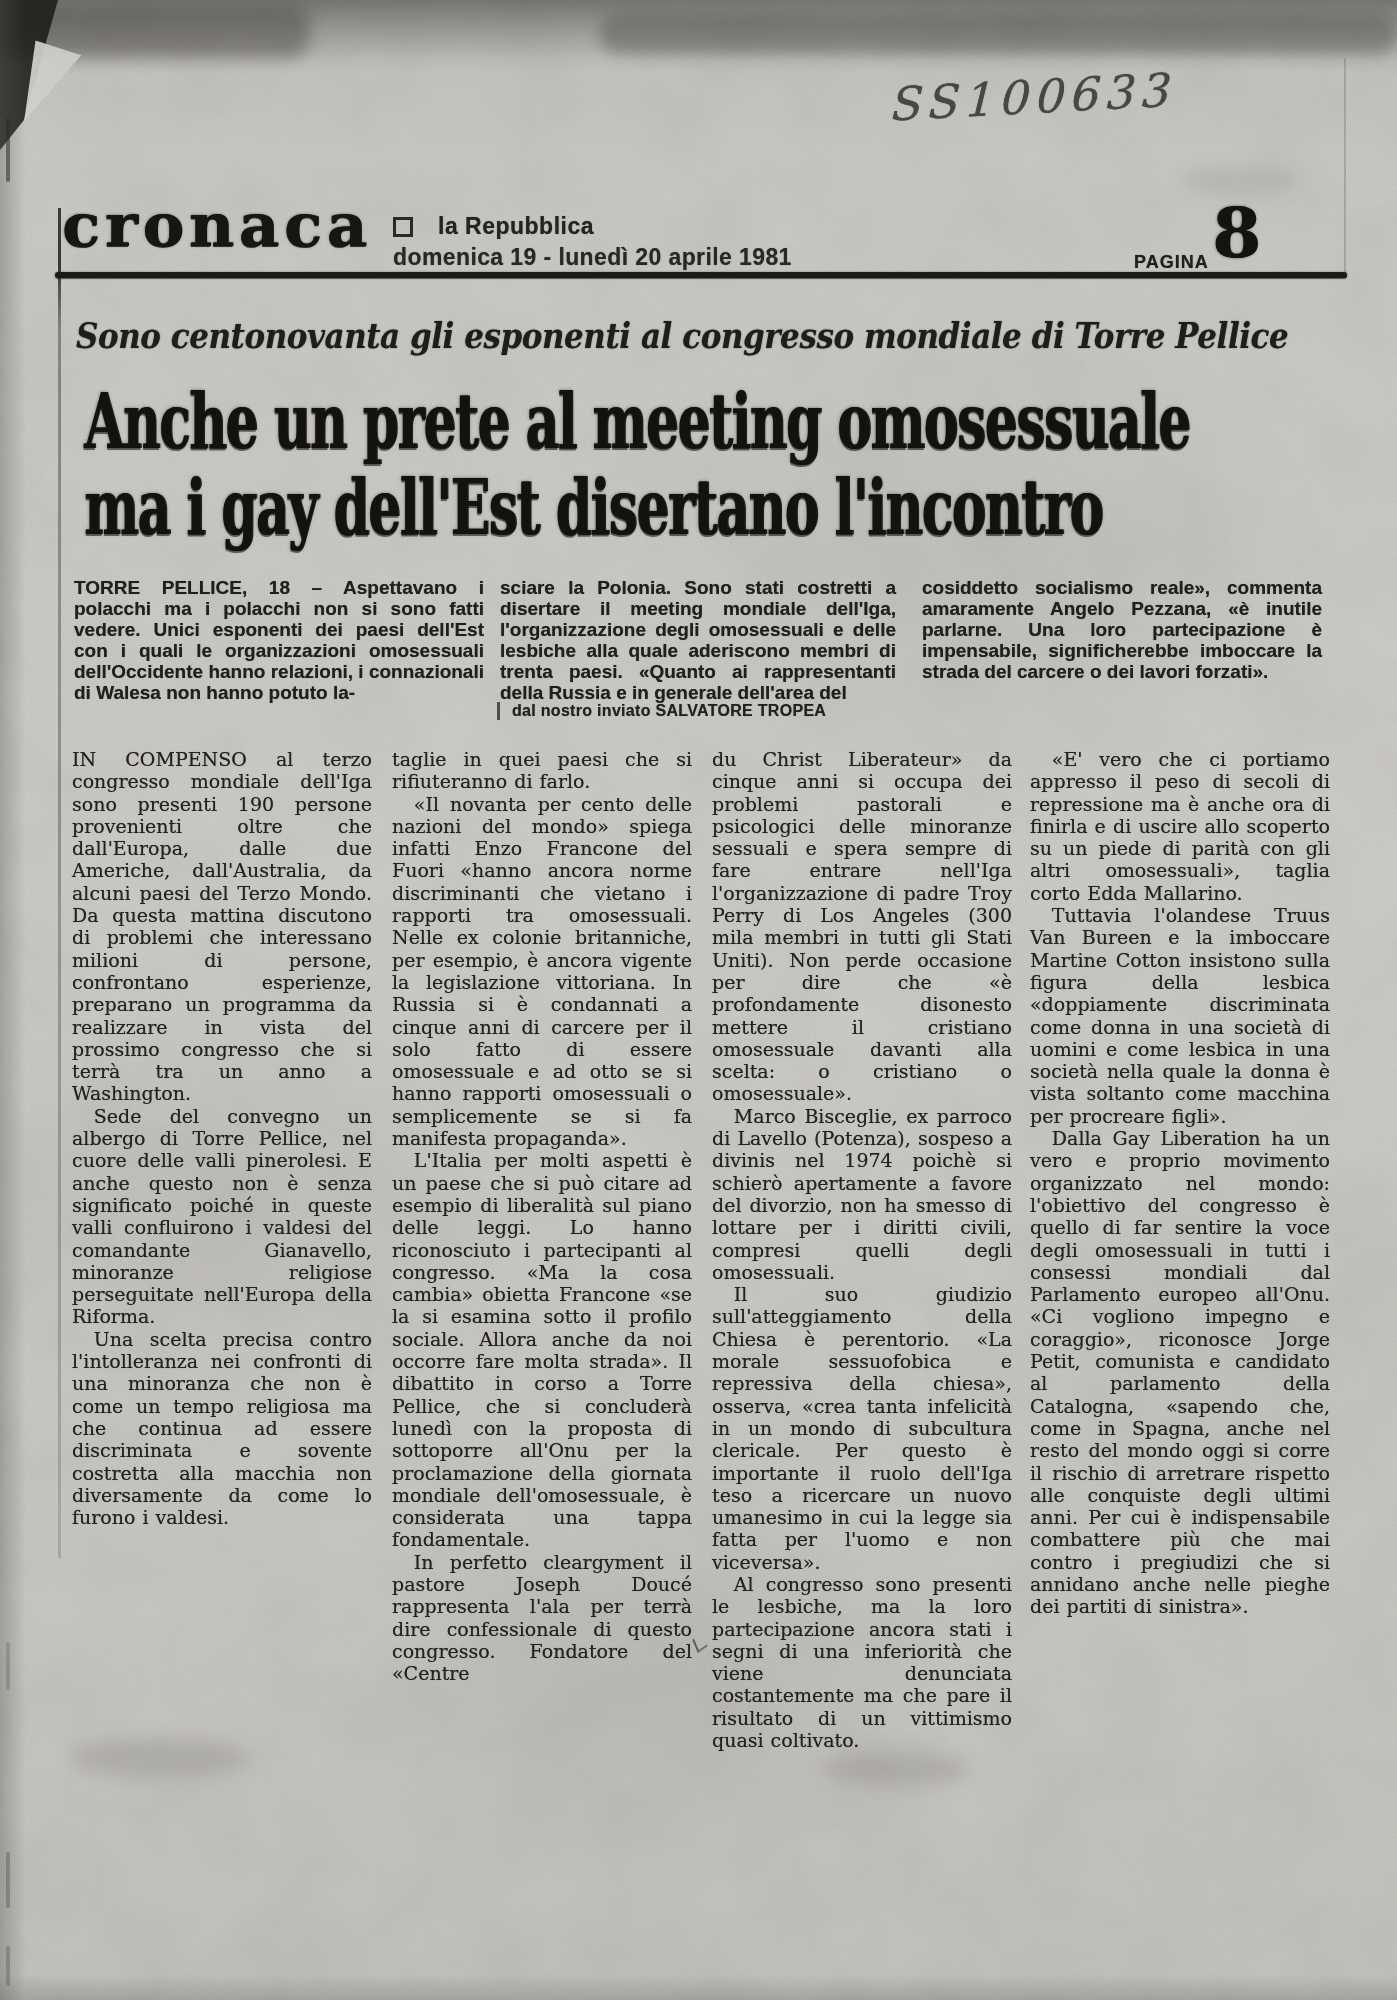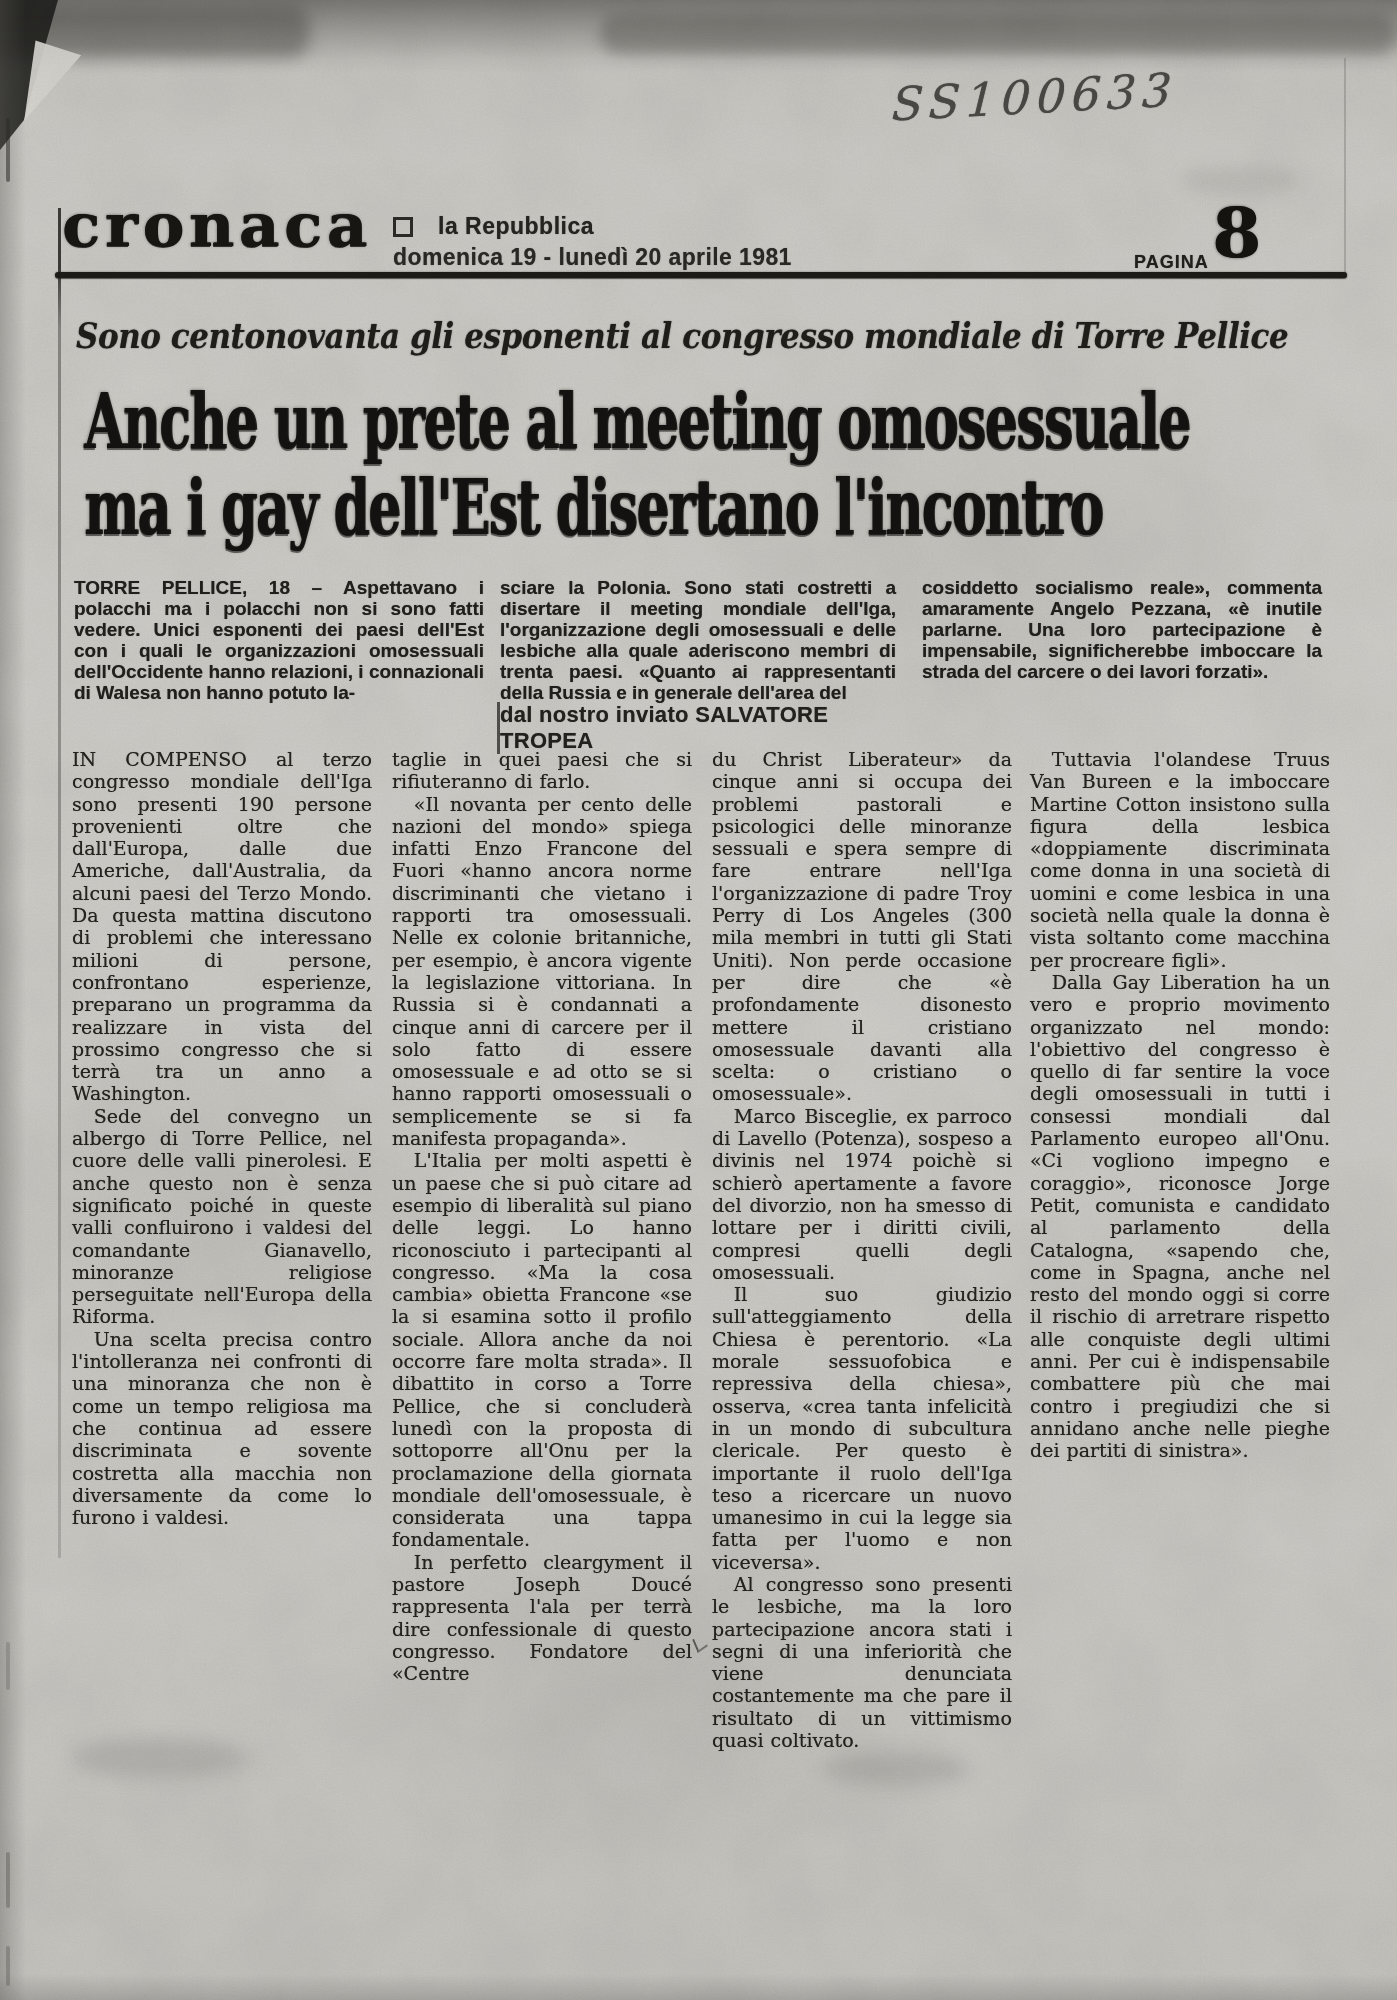--- a/index.html
+++ b/index.html
@@ -145,23 +145,23 @@
     position:absolute;top:577px;
     font-family:"Liberation Sans",sans-serif;font-weight:bold;
     font-size:19px;line-height:21px;color:#21201c;
     text-align:justify;text-shadow:0 0 .8px rgba(33,32,28,.55);
   }
   .lead.c1{left:74px;width:410px;}
   .lead.c2{left:500px;width:396px;}
   .lead.c3{left:922px;width:400px;}
   .byline{
     position:absolute;left:497px;top:702px;width:380px;
-    border-left:3px solid rgba(50,49,45,.8);padding-left:0;
+    border-left:3px solid rgba(50,49,45,.8);padding-left:12px;
     font-family:"Liberation Sans",sans-serif;font-weight:bold;
-    font-size:22px;color:#23221e;letter-spacing:.3px;
+    font-size:16px;color:#23221e;letter-spacing:.3px;
     text-shadow:0 0 .8px rgba(35,34,30,.55);
   }
 
   
   .bodycol{
     position:absolute;top:748px;width:300px;
     font-family:"DejaVu Serif",serif;
     font-size:19px;line-height:22.3px;color:#24231d;
     text-align:justify;
     text-shadow:0 0 .7px rgba(36,35,29,.6);
@@ -231,20 +231,21 @@
     <p>L'Italia per molti aspetti è un paese che si può citare ad esempio di liberalità sul piano delle leggi. Lo hanno riconosciuto i partecipanti al congresso. «Ma la cosa cambia» obietta Francone «se la si esamina sotto il profilo sociale. Allora anche da noi occorre fare molta strada». Il dibattito in corso a Torre Pellice, che si concluderà lunedì con la proposta di sottoporre all'Onu per la proclamazione della giornata mondiale dell'omosessuale, è considerata una tappa fondamentale.</p>
     <p>In perfetto cleargyment il pastore Joseph Doucé rappresenta l'ala per terrà dire confessionale di questo congresso. Fondatore del «Centre</p>
   </div>
   <div class="bodycol c3">
     <p class="cont">du Christ Liberateur» da cinque anni si occupa dei problemi pastorali e psicologici delle minoranze sessuali e spera sempre di fare entrare nell'Iga l'organizzazione di padre Troy Perry di Los Angeles (300 mila membri in tutti gli Stati Uniti). Non perde occasione per dire che «è profondamente disonesto mettere il cristiano omosessuale davanti alla scelta: o cristiano o omosessuale».</p>
     <p>Marco Bisceglie, ex parroco di Lavello (Potenza), sospeso a divinis nel 1974 poichè si schierò apertamente a favore del divorzio, non ha smesso di lottare per i diritti civili, compresi quelli degli omosessuali.</p>
     <p>Il suo giudizio sull'atteggiamento della Chiesa è perentorio. «La morale sessuofobica e repressiva della chiesa», osserva, «crea tanta infelicità in un mondo di subcultura clericale. Per questo è importante il ruolo dell'Iga teso a ricercare un nuovo umanesimo in cui la legge sia fatta per l'uomo e non viceversa».</p>
     <p>Al congresso sono presenti le lesbiche, ma la loro partecipazione ancora stati i segni di una inferiorità che viene denunciata costantemente ma che pare il risultato di un vittimismo quasi coltivato.</p>
   </div>
   <div class="bodycol c4">
+    <p>«E' vero che ci portiamo appresso il peso di secoli di repressione ma è anche ora di finirla e di uscire allo scoperto su un piede di parità con gli altri omosessuali», taglia corto Edda Mallarino.</p>
     <p>Tuttavia l'olandese Truus Van Bureen e la imboccare Martine Cotton insistono sulla figura della lesbica «doppiamente discriminata come donna in una società di uomini e come lesbica in una società nella quale la donna è vista soltanto come macchina per procreare figli».</p>
     <p>Dalla Gay Liberation ha un vero e proprio movimento organizzato nel mondo: l'obiettivo del congresso è quello di far sentire la voce degli omosessuali in tutti i consessi mondiali dal Parlamento europeo all'Onu. «Ci vogliono impegno e coraggio», riconosce Jorge Petit, comunista e candidato al parlamento della Catalogna, «sapendo che, come in Spagna, anche nel resto del mondo oggi si corre il rischio di arretrare rispetto alle conquiste degli ultimi anni. Per cui è indispensabile combattere più che mai contro i pregiudizi che si annidano anche nelle pieghe dei partiti di sinistra».</p>
   </div>
 
   <svg class="noise-layer noise-coarse" width="1397" height="2000" aria-hidden="true">
     <filter id="blotch">
       <feTurbulence type="fractalNoise" baseFrequency="0.012" numOctaves="3" seed="11"></feTurbulence>
       <feColorMatrix type="matrix" values="0 0 0 0 0.45  0 0 0 0 0.44  0 0 0 0 0.42  0 0 0 0.9 0"></feColorMatrix>
     </filter>
     <rect width="100%" height="100%" filter="url(#blotch)"></rect>

